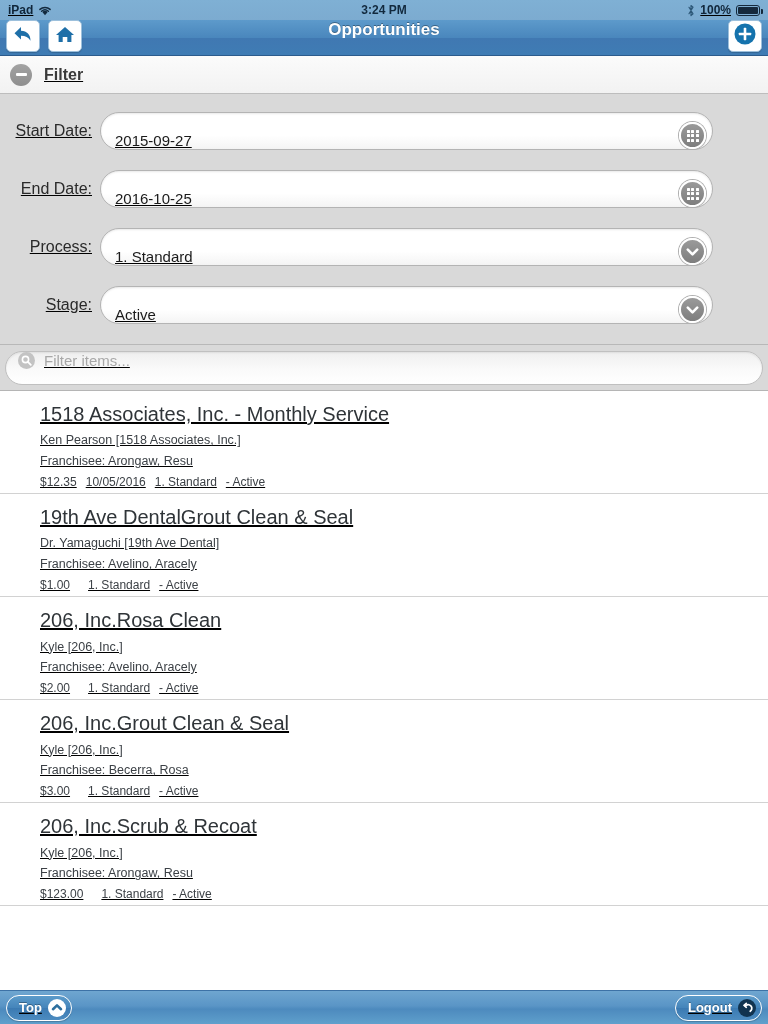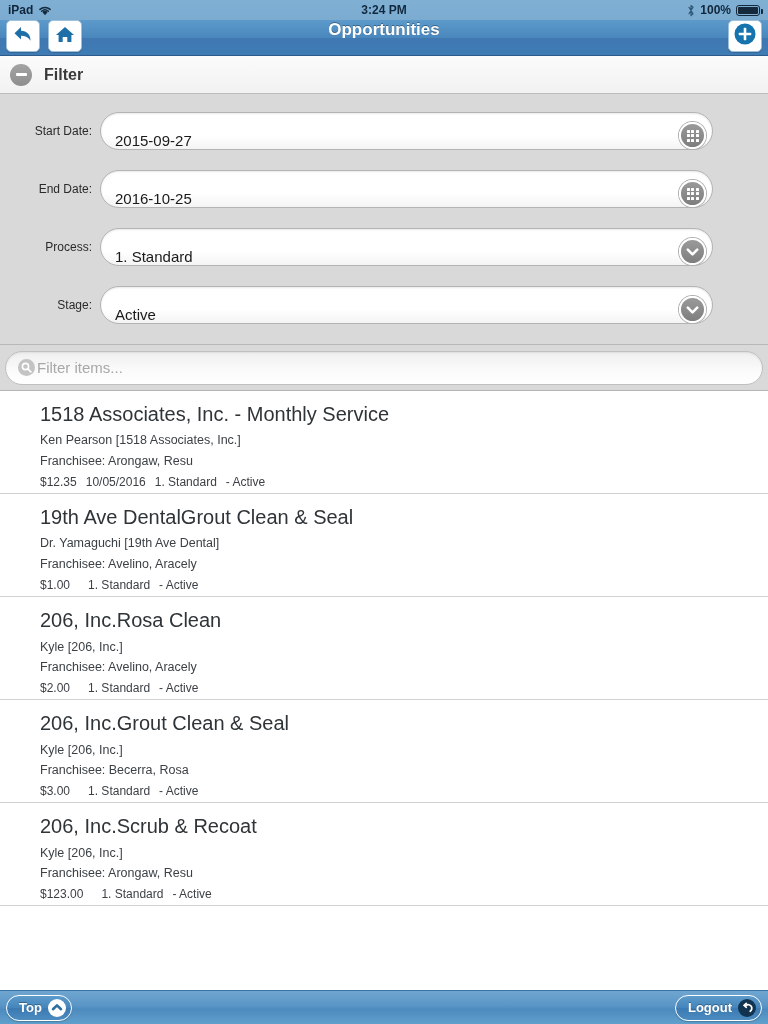--- a/index.html
+++ b/index.html
@@ -13,20 +13,21 @@
     -webkit-font-smoothing: antialiased;
   }
 
   #app {
     position: relative;
     width: 768px;
     height: 1024px;
     overflow: hidden;
     display: flex;
     flex-direction: column;
+    text-decoration: underline;
   }
 
   
   .statusbar {
     height: 20px;
     flex: 0 0 20px;
     background: linear-gradient(to bottom, #7fb0d4 0%, #7cabd0 100%);
     display: flex;
     align-items: center;
     padding: 0 8px;
@@ -169,21 +170,21 @@
     display: flex;
     align-items: center;
     height: 38px;
     margin-bottom: 20px;
     padding-right: 55px;
   }
   .flabel {
     width: 100px;
     text-align: right;
     padding-right: 8px;
-    font-size: 12px;
+    font-size: 16px;
     color: #2a2a2a;
     box-sizing: border-box;
     flex: 0 0 100px;
   }
   .fctl {
     flex: 1;
     height: 38px;
     background: linear-gradient(to bottom, #ffffff 0%, #ffffff 62%, #f4f4f4 100%);
     border: 1px solid #b4b4b4;
     border-radius: 19px;
@@ -250,23 +251,23 @@
     padding: 0 5px;
     box-sizing: border-box;
   }
   .searchfield {
     flex: 1;
     height: 34px;
     background: linear-gradient(to bottom, #efefef 0%, #fafafa 55%, #ffffff 100%);
     border: 1px solid #c0c0c0;
     border-radius: 17px;
     display: flex;
-    align-items: center;
+    align-items: flex-start;
     padding: 0 12px;
-    gap: 2px;
+    gap: 9px;
     box-sizing: border-box;
     box-shadow: inset 0 1px 2px rgba(0,0,0,0.08);
   }
   .search-icon {
     width: 17px;
     height: 17px;
     border-radius: 50%;
     background: #c3c3c3;
     display: flex;
     align-items: center;

